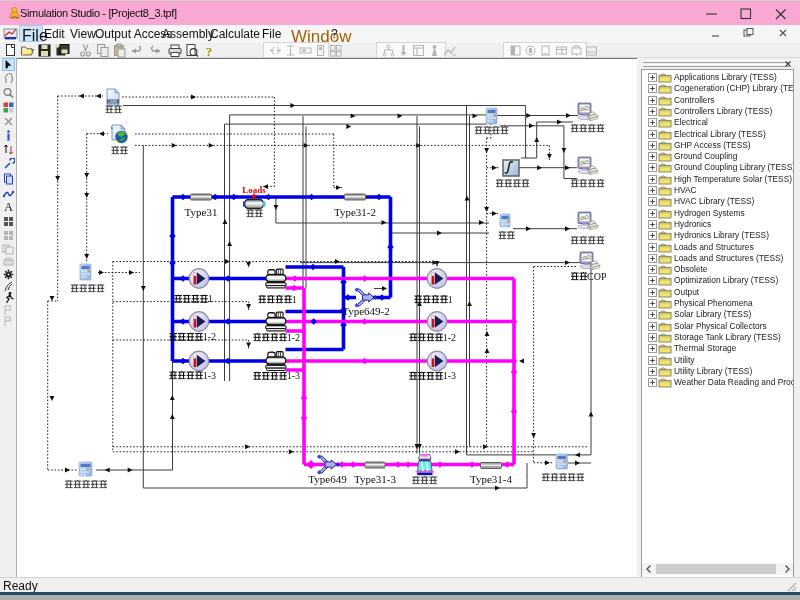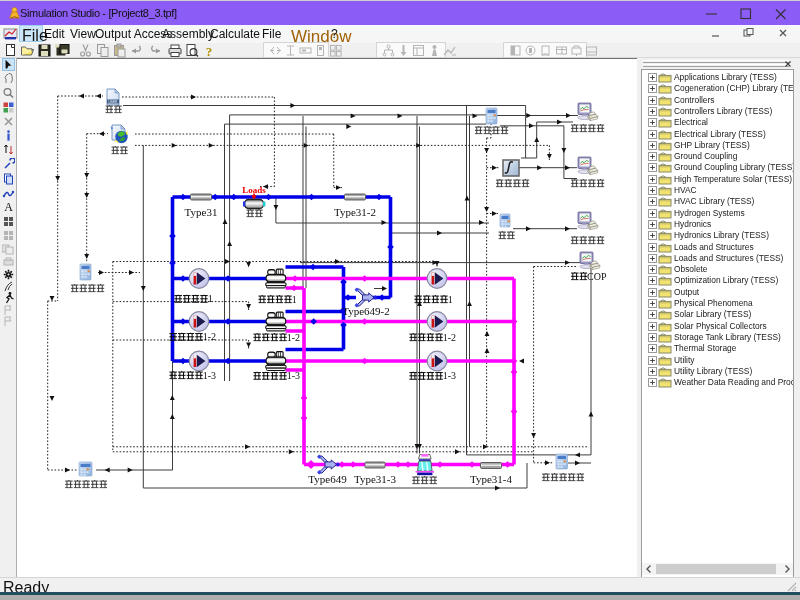--- a/index.html
+++ b/index.html
@@ -1,18 +1,18 @@
 <!DOCTYPE html>
 <html><head><meta charset="utf-8"><style>
 *{margin:0;padding:0;box-sizing:border-box}
 body{width:800px;height:600px;overflow:hidden;background:#f0f0f0;font-family:"Liberation Sans",sans-serif;position:relative}
 .abs{position:absolute}
 </style></head><body>
 
-<div class="abs" style="left:0;top:0;width:800px;height:25px;background:#8b5cf6;border-top:1px solid #cfcfcf">
+<div class="abs" style="left:0;top:0;width:800px;height:25px;background:#f9a8d4;border-top:1px solid #cfcfcf">
  <svg class="abs" style="left:7px;top:5px" width="15" height="15" viewBox="0 0 15 15">
    <circle cx="7.5" cy="4" r="2.6" fill="#f4c430" stroke="#c87820" stroke-width="0.8"></circle>
    <path d="M5,6 l-2.4,6 h9.8 L10,6 z" fill="#f7b32a" stroke="#c87820" stroke-width="0.8"></path>
    <path d="M4,12 q3.5,-2.6 7,0" fill="none" stroke="#8a4a10" stroke-width="0.9"></path>
  </svg>
  <span class="abs" style="left:20px;top:6px;font-size:11px;letter-spacing:-0.35px;color:#111">Simulation Studio - [Project8_3.tpf]</span>
  <svg class="abs" style="left:698px;top:0" width="102" height="25" viewBox="0 0 102 25">
    <line x1="8" y1="13" x2="19" y2="13" stroke="#333" stroke-width="1.1"></line>
    <rect x="43" y="8" width="9.5" height="9.5" fill="none" stroke="#333" stroke-width="1.1"></rect>
    <path d="M78,8.5 l9.5,9.5 M87.5,8.5 l-9.5,9.5" stroke="#333" stroke-width="1.2"></path>
@@ -885,21 +885,21 @@
         <span style="font:8.4px/11px 'Liberation Sans';color:#1a1a1a;position:absolute;left:26px;top:0">Electrical Library (TESS)</span>
       </div>
       <div style="position:absolute;left:6px;top:69.8px;height:11px;white-space:nowrap">
 <svg width="30" height="11" viewBox="0 0 30 11" style="position:absolute;left:0;top:0">
 <rect x="0.5" y="1.5" width="8" height="8" fill="#fff" stroke="#9a9a9a"></rect>
 <path d="M2.2,5.5 h4.6 M4.5,3.2 v4.6" stroke="#444" stroke-width="1"></path>
 <path d="M12,3.4 l3,-1.6 3,1.6" fill="none" stroke="#8a8a66"></path>
 <rect x="11" y="3.4" width="12" height="6.6" fill="#f2e370" stroke="#8a8a66"></rect>
 <path d="M11,4.8 h12" stroke="#8a8a66" stroke-width="0.5"></path>
 </svg>
-        <span style="font:8.4px/11px 'Liberation Sans';color:#1a1a1a;position:absolute;left:26px;top:0">GHP Library (TESS)</span>
+        <span style="font:8.4px/11px 'Liberation Sans';color:#1a1a1a;position:absolute;left:26px;top:0">GHP Access (TESS)</span>
       </div>
       <div style="position:absolute;left:6px;top:81.1px;height:11px;white-space:nowrap">
 <svg width="30" height="11" viewBox="0 0 30 11" style="position:absolute;left:0;top:0">
 <rect x="0.5" y="1.5" width="8" height="8" fill="#fff" stroke="#9a9a9a"></rect>
 <path d="M2.2,5.5 h4.6 M4.5,3.2 v4.6" stroke="#444" stroke-width="1"></path>
 <path d="M12,3.4 l3,-1.6 3,1.6" fill="none" stroke="#8a8a66"></path>
 <rect x="11" y="3.4" width="12" height="6.6" fill="#f2e370" stroke="#8a8a66"></rect>
 <path d="M11,4.8 h12" stroke="#8a8a66" stroke-width="0.5"></path>
 </svg>
         <span style="font:8.4px/11px 'Liberation Sans';color:#1a1a1a;position:absolute;left:26px;top:0">Ground Coupling</span>
@@ -1110,19 +1110,19 @@
         <path d="M6.5,1.5 L3,5 l3.5,3.5" fill="none" stroke="#555" stroke-width="1.4"></path>
       </svg>
    <div class="abs" style="left:14px;top:1px;width:120px;height:10px;background:#cdcdcd"></div>
    <svg class="abs" style="left:140px;top:1px" width="10" height="10" viewBox="0 0 10 10">
         <path d="M3.5,1.5 L7,5 L3.5,8.5" fill="none" stroke="#555" stroke-width="1.4"></path>
       </svg>
  </div>
 </div>
 
 <div class="abs" style="left:0;top:577px;width:800px;height:15px;background:#f0f0f0;border-top:1px solid #d5d5d5">
- <span class="abs" style="left:3px;top:1px;font-size:16px;color:#111">Ready</span>
+ <span class="abs" style="left:3px;top:1px;font-size:12px;color:#111">Ready</span>
  <svg class="abs" style="left:786px;top:3px" width="12" height="12" viewBox="0 0 12 12">
       <path d="M10,2 L2,10 M10,6 L6,10 M10,9 L9,10" stroke="#b5b5b5" stroke-width="1.2"></path>
     </svg>
 </div>
 <div class="abs" style="left:0;top:592px;width:800px;height:2.5px;background:#1f4e5e"></div>
 <div class="abs" style="left:0;top:594.5px;width:800px;height:6px;background:#aeaeae"></div>
 
 </body></html>

